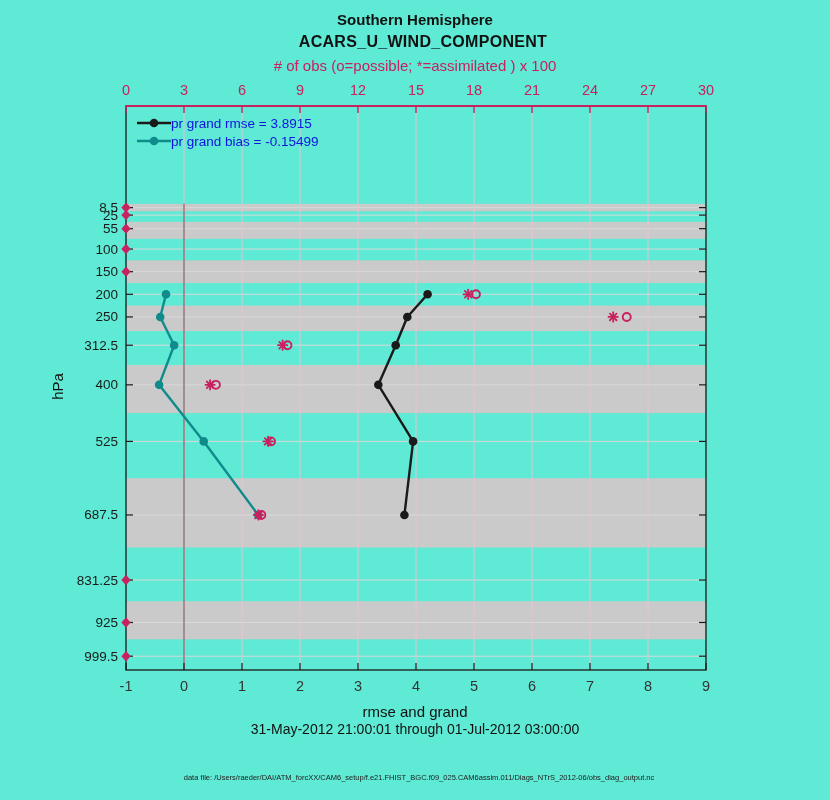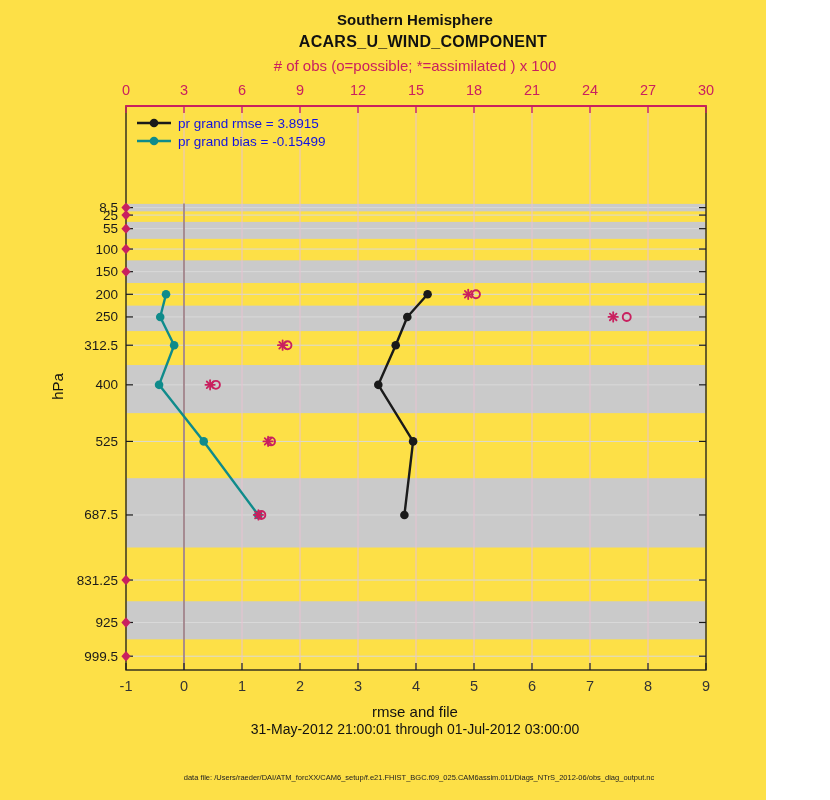--- a/index.html
+++ b/index.html
@@ -1,31 +1,31 @@
 <!DOCTYPE html>
 <html style="--c-crimson: #c9205f; --c-grid-pink: #e8c2d1; --c-teal: #0f8b8b; --c-legend-blue: #1212e0; --c-band-gray: #cacaca; --c-grid-gray: #d9d9d9; --c-zero-line: #9d8186; --c-axis: #1a1a1a; --c-tick-text: #333333;"><head>
 <meta charset="utf-8">
 <style>
   html,body{margin:0;padding:0;background:#ffffff;}
   body{width:830px;height:800px;font-family:"Liberation Sans",sans-serif;-webkit-font-smoothing:antialiased;}
-  .fig{position:relative;width:766px;height:800px;overflow:hidden;background:#fde047;}
+  .fig{position:relative;width:830px;height:800px;overflow:hidden;background:#5eead4;}
   .ttl{position:absolute;left:0;width:830px;text-align:center;color:#111;}
   .title1{top:11px;font-size:15px;font-weight:bold;}
   .title2{top:33px;font-size:16px;font-weight:bold;letter-spacing:.3px;margin-left:8px;}
   .title3{top:57px;font-size:15px;font-weight:normal;color:var(--c-crimson,#c9205f);}
   #chart{position:absolute;left:0;top:0;}
   .legend{position:absolute;left:137px;top:114px;}
   .legend-row{display:flex;align-items:center;height:18px;}
   .legend-swatch{display:block;}
   .legend-swatch line{stroke-width:2.4;}
   .legend-swatch.rmse line{stroke:var(--c-axis,#1a1a1a);}
   .legend-swatch.rmse circle{fill:var(--c-axis,#1a1a1a);}
   .legend-swatch.bias line{stroke:var(--c-teal,#0f8b8b);}
   .legend-swatch.bias circle{fill:var(--c-teal,#0f8b8b);}
-  .legend-text{margin-left:7px;font-size:13.5px;color:var(--c-legend-blue,#1212e0);}
+  .legend-text{margin-left:0;font-size:13.5px;color:var(--c-legend-blue,#1212e0);}
   .ylabel{position:absolute;left:22px;top:378px;width:70px;text-align:center;font-size:15px;color:#111;
           transform:rotate(-90deg);transform-origin:center center;}
   .xlabel{position:absolute;left:0;top:703px;width:830px;text-align:center;font-size:15px;color:#111;}
   .daterange{position:absolute;left:0;top:721px;width:830px;text-align:center;font-size:14px;color:#111;}
   .datafile{position:absolute;left:4px;top:773px;width:830px;text-align:center;font-size:7.5px;color:#222;}
   text{font-family:"Liberation Sans",sans-serif;}
 </style>
 </head>
 <body>
 
@@ -220,17 +220,17 @@
     <div class="legend-row">
       <svg class="legend-swatch bias" width="34" height="12">
         <line x1="0" y1="6" x2="34" y2="6"></line>
           <circle cx="17" cy="6" r="4.3"></circle>
       </svg>
       <span class="legend-text">pr grand bias = -0.15499</span>
     </div>
   </div>
 
   <div class="ylabel">hPa</div>
-  <div class="xlabel">rmse and file</div>
+  <div class="xlabel">rmse and grand</div>
   <div class="daterange">31-May-2012 21:00:01 through 01-Jul-2012 03:00:00</div>
   <div class="datafile">data file: /Users/raeder/DAI/ATM_forcXX/CAM6_setup/f.e21.FHIST_BGC.f09_025.CAM6assim.011/Diags_NTrS_2012-06/obs_diag_output.nc</div>
 
 </div>
 
 </body></html>

